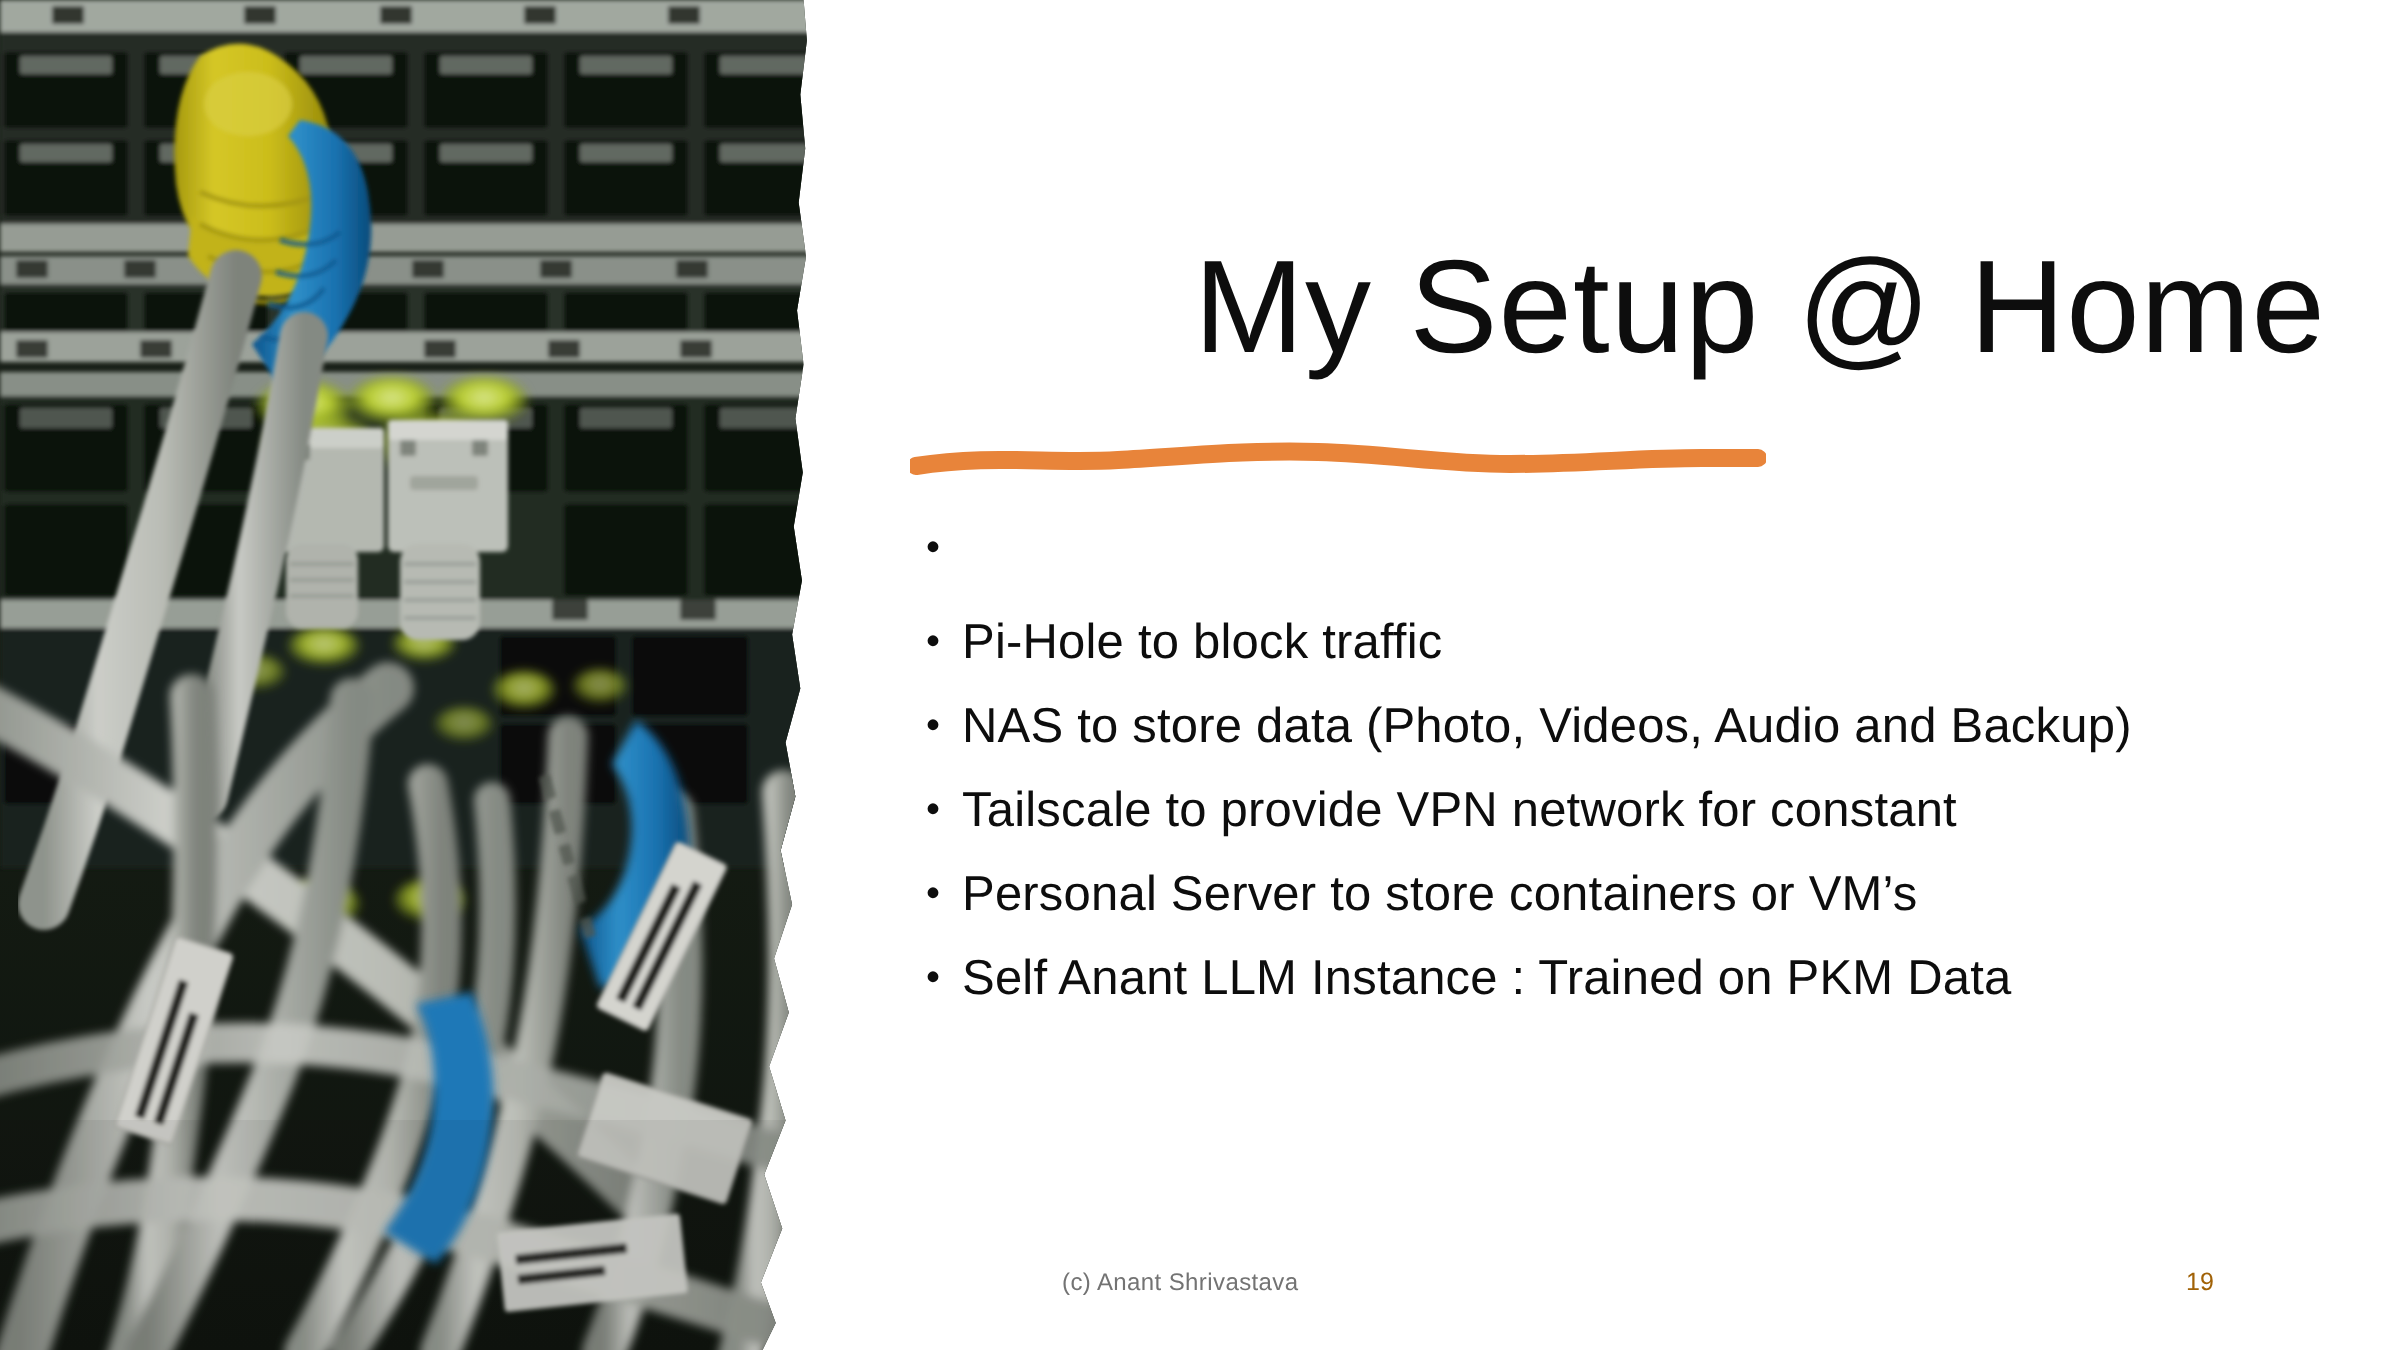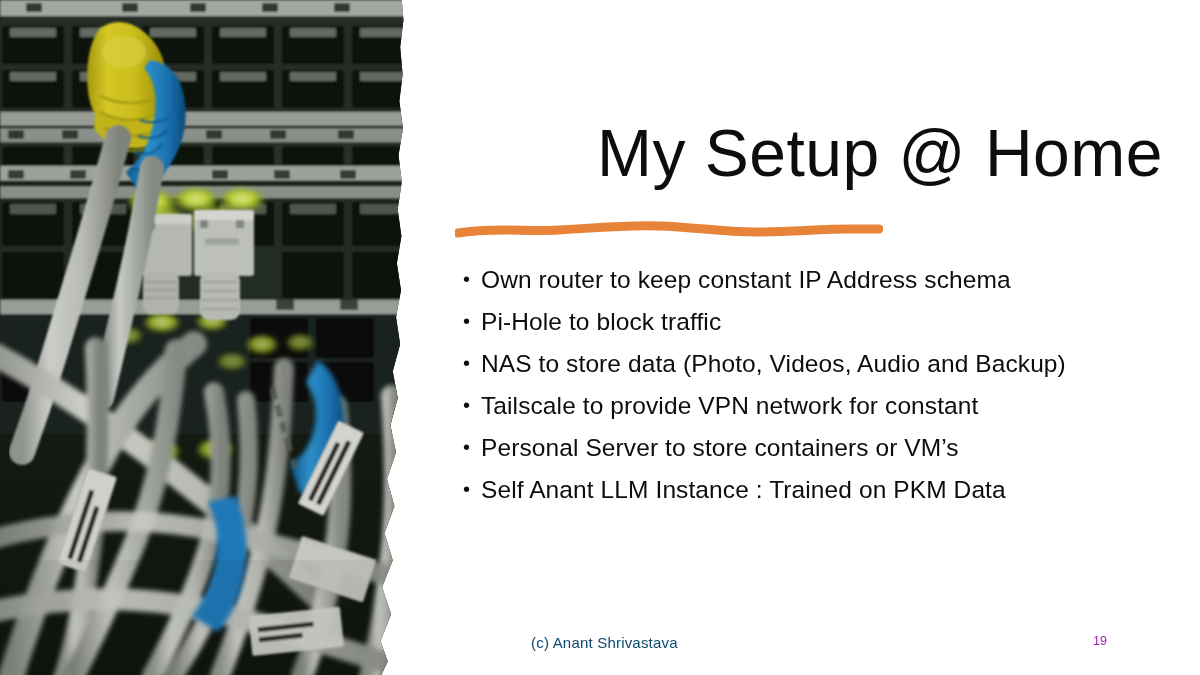--- a/index.html
+++ b/index.html
@@ -90,32 +90,32 @@
     font-size: 24.5px;
     color: #0d0d0d;
     white-space: nowrap;
     letter-spacing: 0.1px;
   }
 
   #footer-credit {
     position: absolute;
     left: 531px;
     top: 634px;
-    font-size: 15px;
-    color: #0c4a6e;
+    font-size: 12px;
+    color: #737373;
     letter-spacing: 0.2px;
   }
   #slide-number {
     position: absolute;
     left: 1080px;
     top: 634px;
     width: 40px;
     text-align: center;
     font-size: 12.5px;
-    color: #a21caf;
+    color: #a16207;
   }
 </style>
 </head>
 <body>
 
 <div id="slide">
 
   <div id="photo">
     <svg viewBox="0 0 410 675" preserveAspectRatio="none">
       <defs>
@@ -404,21 +404,20 @@
 
   <div id="title-underline">
     <svg viewBox="0 0 428 26" preserveAspectRatio="none" width="428" height="26">
       <path d="M3 15 C 40 9, 70 14, 104 12 C 140 10, 168 7, 204 8 C 240 9, 266 14, 300 14 C 336 14, 364 11, 396 11 L 424 11" stroke="#E8843A" stroke-width="9" fill="none" stroke-linecap="round" stroke-linejoin="round"></path>
     </svg>
   </div>
 
   <div id="bullets">
     <div class="bullet-row">
       <span class="bullet-dot">•</span>
-      <span class="bullet-text">Own router to keep constant IP Address schema</span>
     </div>
     <div class="bullet-row">
       <span class="bullet-dot">•</span>
       <span class="bullet-text">Pi-Hole to block traffic</span>
     </div>
     <div class="bullet-row">
       <span class="bullet-dot">•</span>
       <span class="bullet-text">NAS to store data (Photo, Videos, Audio and Backup)</span>
     </div>
     <div class="bullet-row">

